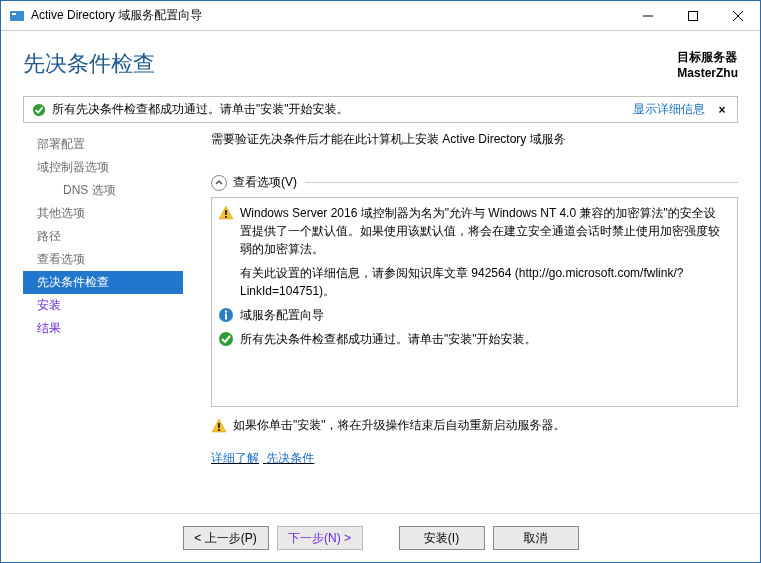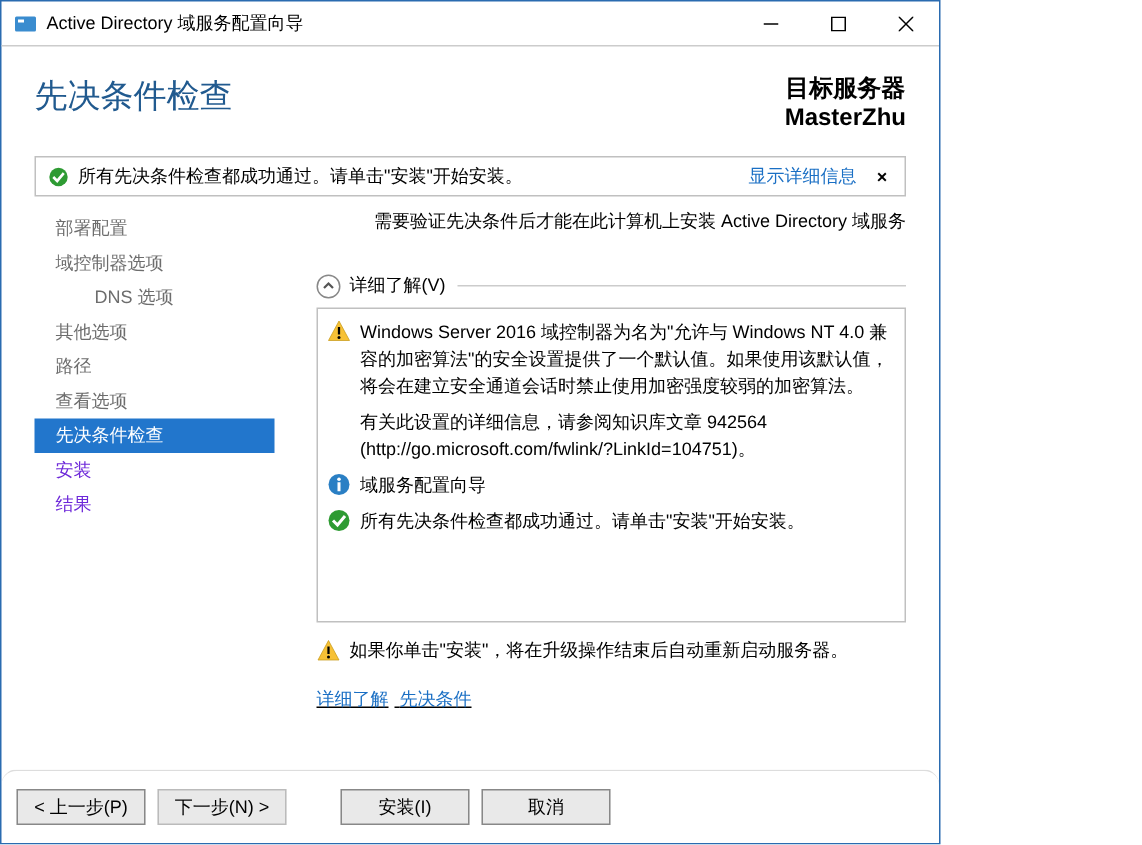--- a/index.html
+++ b/index.html
@@ -1,56 +1,56 @@
 <!DOCTYPE html>
 <html><head>
 <meta charset="utf-8">
 <style>
   * { box-sizing: border-box; margin: 0; padding: 0; }
   body { font-family: "Microsoft YaHei", "Segoe UI", sans-serif; font-size: 12px; background: #fff; color: #000; }
-  .window { width: 627px; height: 563px; border: 1px solid #2a6bb0; display: flex; flex-direction: column; }
+  .window { width: 761px; height: 563px; border: 1px solid #2a6bb0; display: flex; flex-direction: column; }
   .titlebar { height: 30px; display: flex; align-items: center; border-bottom: 1px solid #ccc; padding: 0 0 0 8px; }
   .titlebar-icon { width: 16px; height: 16px; margin-right: 6px; }
   .title-text { flex: 1; font-size: 12px; }
   .win-controls { display: flex; height: 100%; }
   .win-btn { width: 45px; display: flex; align-items: center; justify-content: center; cursor: default; }
   .win-btn.close { width: 45px; }
   .client { flex: 1; display: flex; flex-direction: column; padding: 0; overflow: hidden; }
   .header-row { display: flex; align-items: flex-start; padding: 18px 22px 10px 22px; }
   .page-title { font-size: 22px; color: #215a8f; font-weight: 400; flex: 1; }
-  .target-box { text-align: center; font-size: 16px; }
+  .target-box { text-align: left; font-size: 12px; }
   .target-label { font-weight: bold; }
   .target-server { font-weight: bold; }
   .status-bar { margin: 6px 22px; border: 1px solid #c0c0c0; display: flex; align-items: center; padding: 4px 8px; background: #fff; }
   .status-icon { width: 14px; height: 14px; margin-right: 6px; }
   .status-text { flex: 1; font-size: 12px; }
   .status-link { color: #1a6fc4; cursor: pointer; margin-right: 10px; }
   .status-close { width: 14px; text-align: center; cursor: pointer; font-weight: bold; }
   .body-row { flex: 1; display: flex; overflow: hidden; padding: 0 22px; }
   .sidebar { width: 160px; padding-top: 4px; }
   .side-item { padding: 3px 0 3px 14px; font-size: 12px; color: #6d6d6d; cursor: pointer; white-space: nowrap; }
   .side-item.sub { padding-left: 40px; }
   .side-item.selected { background: #2276cc; color: #fff; }
   .side-item.disabled { color: #6d28d9; }
   .main { flex: 1; padding-left: 28px; padding-top: 2px; display: flex; flex-direction: column; overflow: hidden; }
-  .main-text { font-size: 12px; margin-bottom: 8px; text-align: right; }
+  .main-text { font-size: 12px; margin-bottom: 8px; }
   .main-link { color: #1a6fc4; cursor: pointer; font-size: 12px; }
   .section-header { margin-top: 18px; display: flex; align-items: center; font-size: 12px; }
   .collapse-btn { width: 16px; height: 16px; border: 1px solid #888; border-radius: 50%; display: flex; align-items: center; justify-content: center; margin-right: 6px; cursor: pointer; font-size: 10px; }
   .hr-line { flex: 1; border-top: 1px solid #ccc; margin-left: 8px; }
   .results-box { border: 1px solid #c0c0c0; margin-top: 6px; height: 210px; overflow-y: auto; padding: 6px 10px 6px 6px; font-size: 12px; line-height: 1.5; }
   .result-row { display: flex; margin-bottom: 6px; }
   .row-icon { width: 16px; height: 16px; flex-shrink: 0; margin-right: 6px; margin-top: 1px; }
   .row-text { flex: 1; }
   .warning-footer { display: flex; margin-top: 10px; font-size: 12px; }
   .footer-links { margin-top: 16px; font-size: 12px; text-decoration: underline; }
   .footer-links a { color: #1a6fc4; text-decoration: none; margin-right: 4px; cursor: pointer; }
-  .button-row { border-top: 1px solid #ddd; padding: 12px 10px; display: flex; justify-content: flex-start; gap: 8px; border-radius: 10px; }
+  .button-row { border-top: 1px solid #ddd; padding: 12px 10px; display: flex; justify-content: center; gap: 8px; }
   .btn { min-width: 86px; height: 24px; border: 1px solid #888; background: #e9e9e9; font-size: 12px; cursor: pointer; display: flex; align-items: center; justify-content: center; padding: 0 10px; }
-  .btn.disabled { color: #000000; border-color: #bbb; cursor: default; }
+  .btn.disabled { color: #6d28d9; border-color: #bbb; cursor: default; }
 </style>
 </head>
 <body>
 
 <div class="window">
 
   <div class="titlebar">
     <svg class="titlebar-icon" viewBox="0 0 16 16">
       <rect x="1" y="3" width="14" height="10" fill="#3a8ccf" rx="1"></rect>
       <rect x="3" y="5" width="4" height="2" fill="#fff"></rect>
@@ -112,21 +112,21 @@
 
       <div class="main">
         <div class="main-text">需要验证先决条件后才能在此计算机上安装 Active Directory 域服务</div>
 
         <div class="section-header">
           <span class="collapse-btn">
             <svg width="8" height="8" viewBox="0 0 8 8">
                 <path d="M1 5 L4 2 L7 5" stroke="#555" stroke-width="1.5" fill="none"></path>
               </svg>
           </span>
-          <span>详细了解(V)</span>
+          <span>查看选项(V)</span>
           <span class="hr-line"></span>
         </div>
 
         <div class="results-box" id="results-box">
             <div class="result-row">
               <svg class="row-icon" viewBox="0 0 16 16">
                 <path d="M8 1 L15 14 L1 14 Z" fill="#f7c135" stroke="#c89b1a" stroke-width="0.5"></path>
                 <line x1="8" y1="5" x2="8" y2="10" stroke="#000" stroke-width="1.5"></line>
                 <circle cx="8" cy="12" r="1" fill="#000"></circle>
               </svg>

